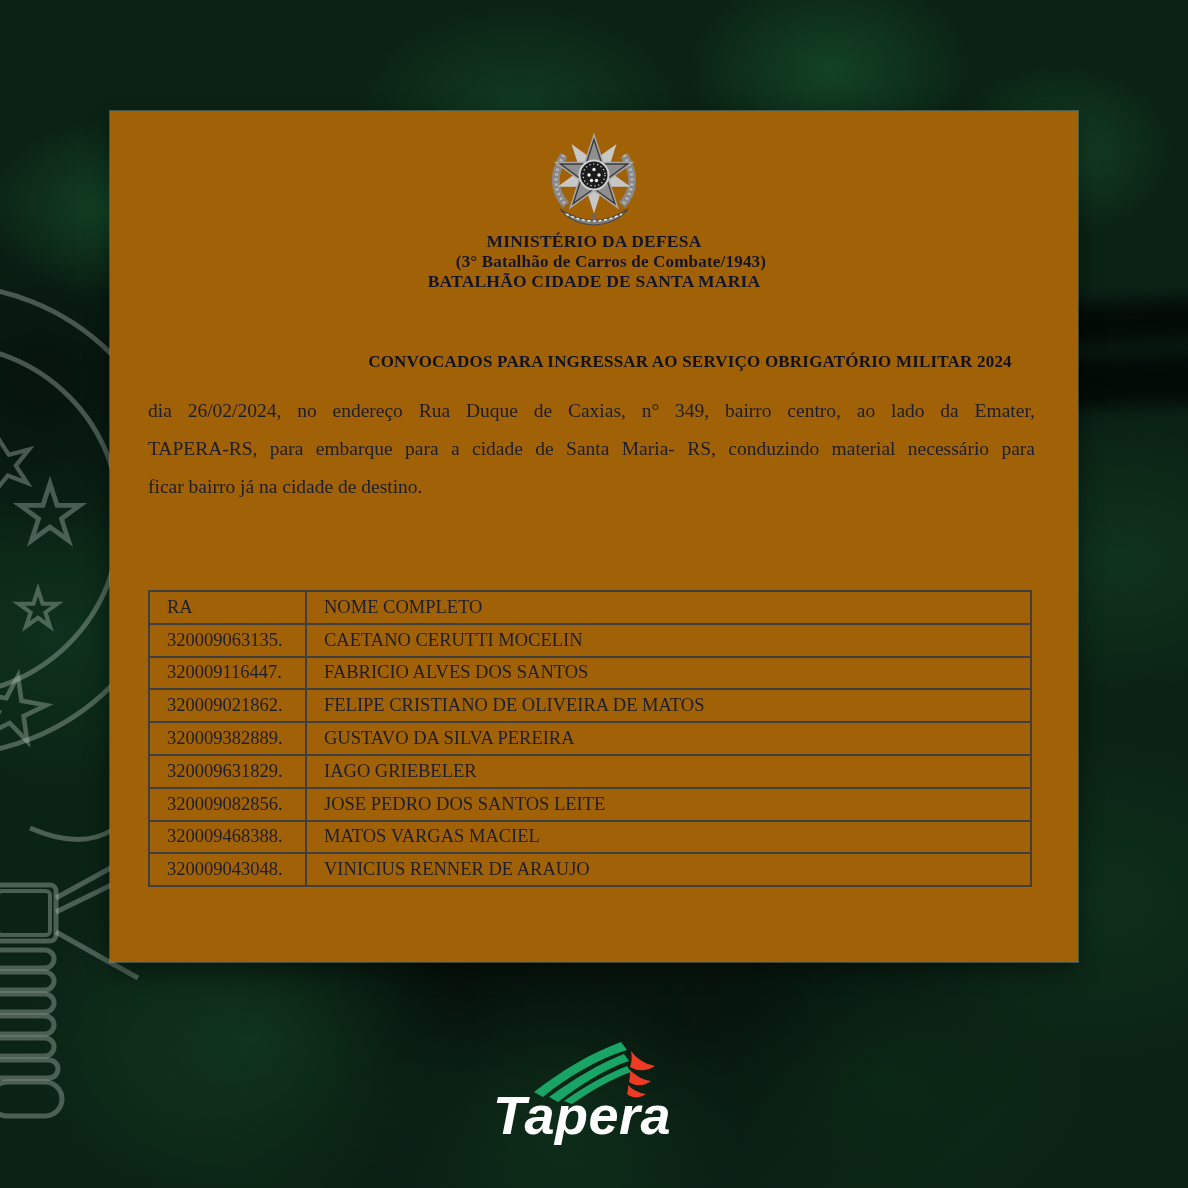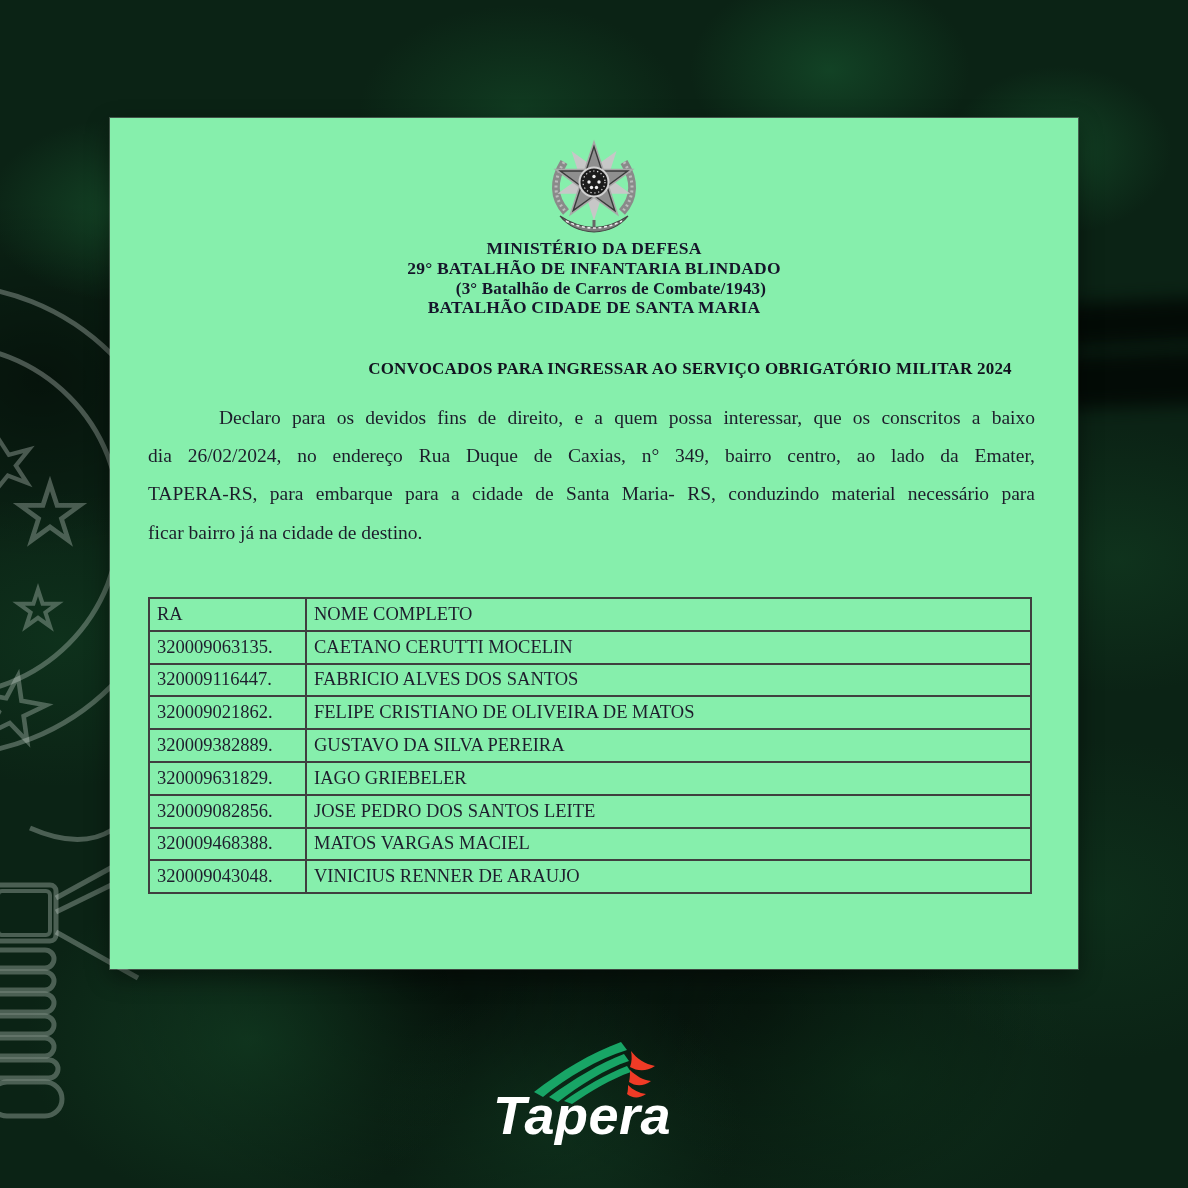--- a/index.html
+++ b/index.html
@@ -29,44 +29,43 @@
   }
   .rifle-band{position:absolute;background:#030b06;filter:blur(9px);border-radius:40px;}
   .rifle-band.b1{left:1042px;top:300px;width:210px;height:44px;transform:rotate(-3deg);}
   .rifle-band.b2{left:1040px;top:352px;width:230px;height:54px;transform:rotate(-2deg);}
   
   .watermark{position:absolute;left:0;top:60px;}
   .watermark *{stroke:rgba(226,236,229,.30);fill:none;}
   
   .document-card{
     position:absolute;left:110px;top:111px;width:968px;height:851px;
-    background:#86efac;
+    background:#a16207;
     box-shadow:0 0 0 1px rgba(235,240,237,.25), 0 8px 22px rgba(0,0,0,.45);
     color:#1b1b2a;
-    margin-top:7px;
   }
   .coat-of-arms{position:absolute;left:436px;top:14px;}
   .doc-org{position:absolute;left:0;top:121px;width:968px;text-align:center;
     font-weight:bold;font-size:17.5px;line-height:19.8px;color:#15152a;letter-spacing:.2px;}
   .doc-org .org-line.small{font-size:17px;padding-left:34px;}
   .doc-title{position:absolute;left:0;top:241px;width:1160px;text-align:center;
     font-weight:bold;font-size:17px;color:#12121f;letter-spacing:.2px;}
   .body-paragraph{position:absolute;left:38px;top:281px;width:887px;
     font-size:19.5px;line-height:38.2px;color:#1d1d2b;}
   .para-line{white-space:normal;}
   .para-line.just{text-align:justify;text-align-last:justify;}
   .para-line.ind{text-indent:71px;}
   table.convocation{
     position:absolute;left:38px;top:479px;width:884px;
     border-collapse:collapse;table-layout:fixed;
     font-size:18.5px;color:#1e1e2d;
   }
   table.convocation col.c-ra{width:157px;}
   table.convocation th,table.convocation td{
-    border:2px solid #3f3f3f;height:30.8px;padding:0 4px 0 7px;
+    border:2px solid #3f3f3f;height:30.8px;padding:0 4px 0 17px;
     font-weight:normal;text-align:left;vertical-align:middle;overflow:hidden;white-space:nowrap;
   }
   
   .brand{position:absolute;left:0;top:1036px;width:1188px;height:120px;}
   .tapera-swoosh{position:absolute;left:534px;top:6px;}
   .brand-word{
     position:absolute;left:0;top:48px;width:1188px;text-align:center;
     transform:translateX(-12px);
     font-family:"Liberation Sans","DejaVu Sans",sans-serif;
     font-weight:bold;font-style:italic;font-size:54px;letter-spacing:.5px;color:#ffffff;
@@ -125,29 +124,27 @@
     <circle cx="53" cy="50" r="1.7" fill="#f0f0f0"></circle>
     <circle cx="45.5" cy="55.5" r="1.7" fill="#f0f0f0"></circle>
     <circle cx="50.5" cy="55.5" r="1.7" fill="#f0f0f0"></circle>
     <path d="M48,88 L48,97" stroke="#666" stroke-width="3"></path>
     <path d="M14,84 Q48,107 82,84 Q70,99 48,100 Q26,99 14,84 Z" fill="#7d7d7d" stroke="#454545" stroke-width="1.2"></path>
     <path d="M20,89 Q48,103 76,89" stroke="#ececec" stroke-width="1.6" fill="none" stroke-dasharray="3 2.6"></path>
   </svg>
 
   <div class="doc-org">
     <div class="org-line">MINISTÉRIO DA DEFESA</div>
-    <div class="org-line">29° BATALHÃO DE INFANTARIA BLINDADO</div>
     <div class="org-line small">(3° Batalhão de Carros de Combate/1943)</div>
     <div class="org-line">BATALHÃO CIDADE DE SANTA MARIA</div>
   </div>
 
   <div class="doc-title">CONVOCADOS  PARA INGRESSAR AO SERVIÇO OBRIGATÓRIO MILITAR 2024</div>
 
   <div class="body-paragraph">
-      <div class="para-line just ind">Declaro para os devidos fins de direito, e a quem possa interessar, que os conscritos a baixo</div>
       <div class="para-line just">dia 26/02/2024, no endereço Rua Duque de Caxias, n° 349, bairro centro, ao lado da Emater,</div>
       <div class="para-line just">TAPERA-RS,  para embarque para a cidade de Santa Maria- RS, conduzindo material necessário para</div>
       <div class="para-line">ficar bairro já  na cidade de destino.</div>
     </div>
 
   <table class="convocation">
     <colgroup>
         <col class="c-ra">
         <col class="c-name">
       </colgroup>

